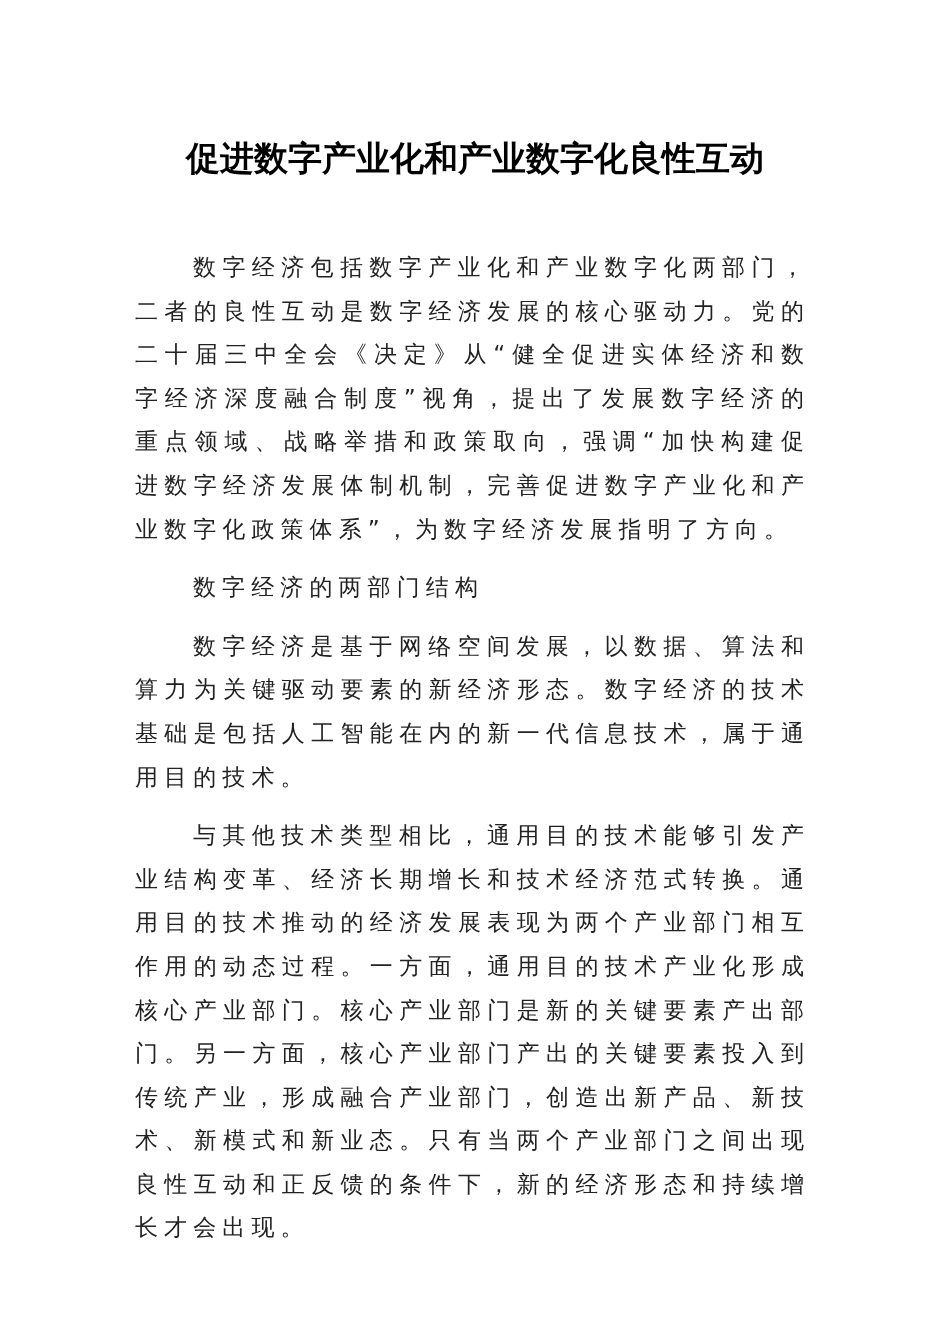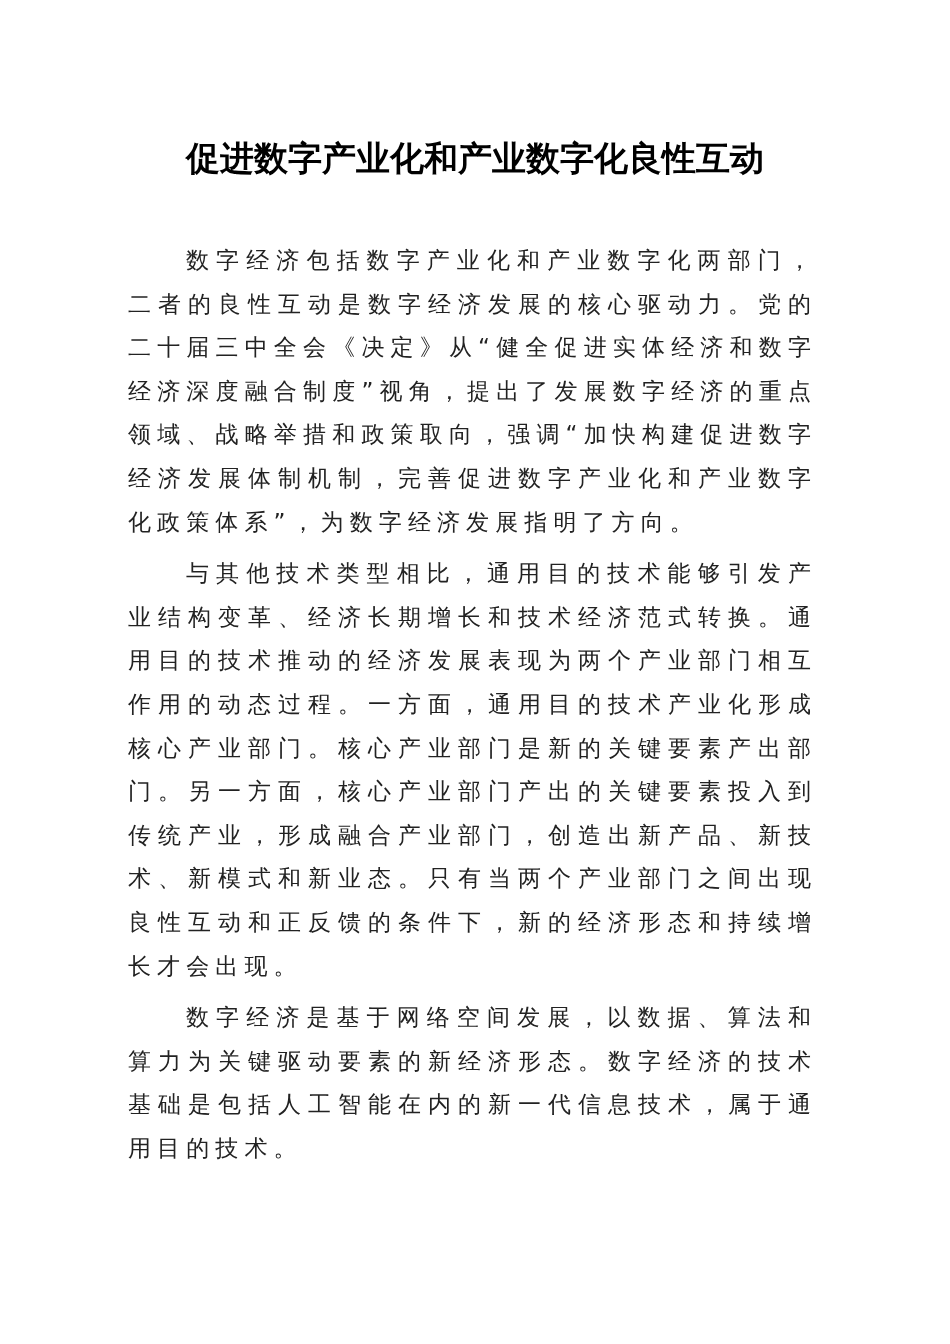--- a/index.html
+++ b/index.html
@@ -40,30 +40,31 @@
       left: 120px;
       top: 231px;
       width: 705px;
       font-family: "DejaVu Sans", "Liberation Sans", sans-serif;
       font-size: 23px;
       line-height: 43.6px;
       letter-spacing: 6.1px;
       color: #222222;
     }
     .para {
-      margin: 8px;
+      margin: 15px;
       text-indent: 58px;
       text-align: justify;
       text-align-last: left;
       word-break: break-all;
     }
   </style>
 </head>
 <body>
 
 <div class="page">
   <div class="title">促进数字产业化和产业数字化良性互动</div>
   <div class="body-text">
     <p class="para">数字经济包括数字产业化和产业数字化两部门，二者的良性互动是数字经济发展的核心驱动力。党的二十届三中全会《决定》从“健全促进实体经济和数字经济深度融合制度”视角，提出了发展数字经济的重点领域、战略举措和政策取向，强调“加快构建促进数字经济发展体制机制，完善促进数字产业化和产业数字化政策体系”，为数字经济发展指明了方向。</p>
+    <p class="para">数字经济的两部门结构</p>
+    <p class="para">数字经济是基于网络空间发展，以数据、算法和算力为关键驱动要素的新经济形态。数字经济的技术基础是包括人工智能在内的新一代信息技术，属于通用目的技术。</p>
     <p class="para">与其他技术类型相比，通用目的技术能够引发产业结构变革、经济长期增长和技术经济范式转换。通用目的技术推动的经济发展表现为两个产业部门相互作用的动态过程。一方面，通用目的技术产业化形成核心产业部门。核心产业部门是新的关键要素产出部门。另一方面，核心产业部门产出的关键要素投入到传统产业，形成融合产业部门，创造出新产品、新技术、新模式和新业态。只有当两个产业部门之间出现良性互动和正反馈的条件下，新的经济形态和持续增长才会出现。</p>
-    <p class="para">数字经济是基于网络空间发展，以数据、算法和算力为关键驱动要素的新经济形态。数字经济的技术基础是包括人工智能在内的新一代信息技术，属于通用目的技术。</p>
   </div>
 </div>
 
 </body></html>

